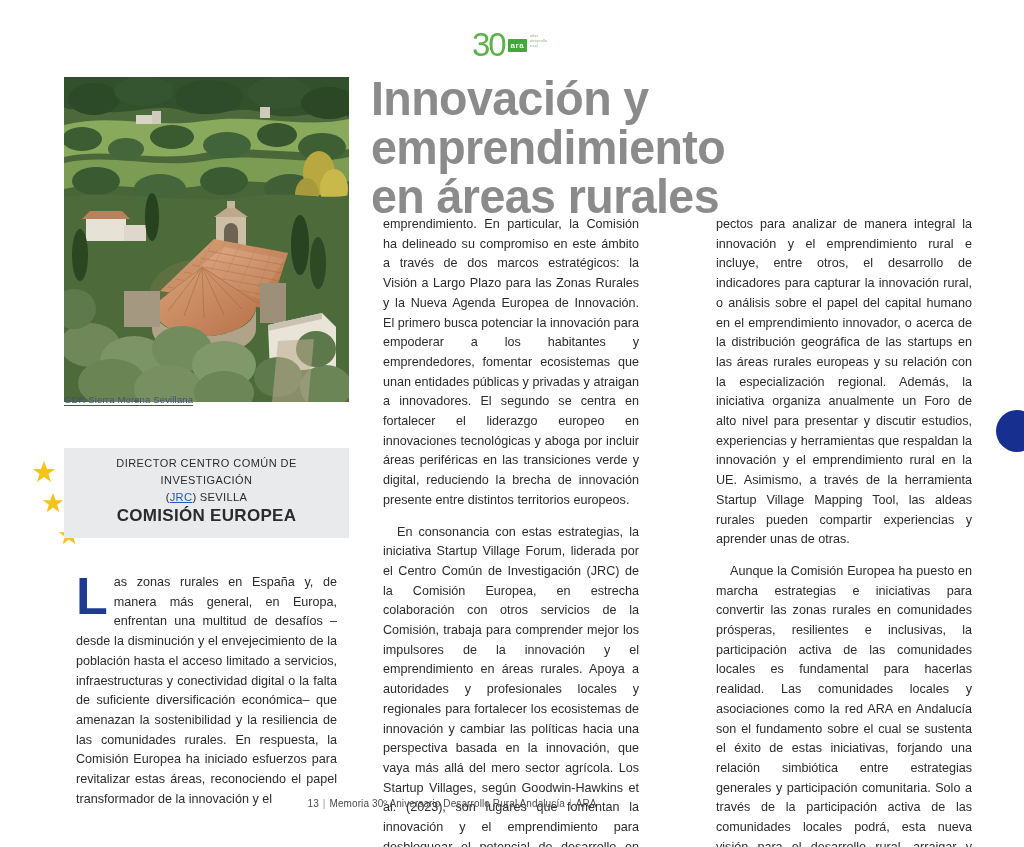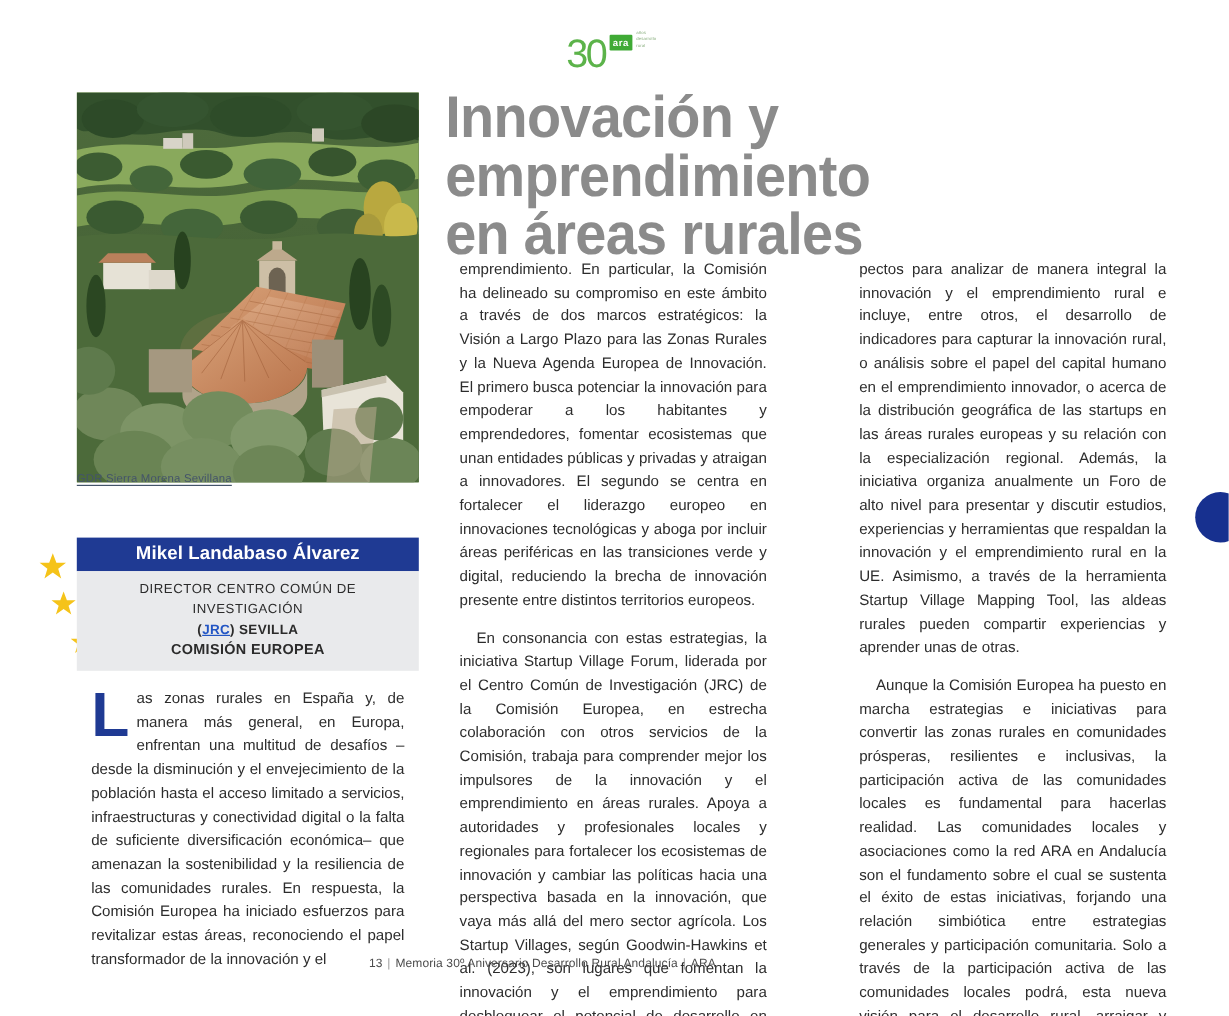--- a/index.html
+++ b/index.html
@@ -26,21 +26,21 @@
     left: 0;
     top: 22px;
     width: 1024px;
     height: 44px;
     display: flex;
     align-items: center;
     justify-content: center;
   }
   .logo-30 {
     display: flex;
-    align-items: center;
+    align-items: flex-end;
     gap: 3px;
   }
   .logo-num {
     font-family: "Liberation Sans", sans-serif;
     font-size: 33px;
     font-weight: 400;
     letter-spacing: -2px;
     color: #5cb34a;
     line-height: 1;
   }
@@ -122,31 +122,31 @@
     color: #2b2b2b;
   }
   .author-role {
     font-size: 11px;
     font-weight: 400;
     letter-spacing: 0.45px;
     line-height: 1.5;
   }
   .author-org {
     font-size: 11.2px;
-    font-weight: 700;
+    font-weight: 400;
     letter-spacing: 0.3px;
     line-height: 1.35;
     margin-top: 2px;
   }
   .author-org .jrc {
     color: #2255c4;
     text-decoration: underline;
   }
   .author-org2 {
-    font-size: 12px;
+    font-size: 17px;
     font-weight: 700;
     letter-spacing: 0.3px;
     line-height: 1.35;
   }
 
   
   .stars { position: absolute; left: 28px; top: 460px; width: 50px; height: 92px; }
   .star {
     position: absolute;
     width: 22px;
@@ -386,21 +386,20 @@
         </svg>
     </span>
     <span class="star star-3">
       <svg viewBox="0 0 24 24">
           <polygon fill="#f5c319" points="12,1 15,9 23,9 16.5,14 19,22 12,17 5,22 7.5,14 1,9 9,9"></polygon>
         </svg>
     </span>
   </div>
 
   <div class="author-box">
-    <div class="author-name">Mikel Landabaso Álvarez</div>
     <div class="author-meta">
       <div class="author-role">DIRECTOR CENTRO COMÚN DE INVESTIGACIÓN</div>
       <div class="author-org"><span>(</span><span class="jrc">JRC</span><span>) SEVILLA</span></div>
       <div class="author-org2">COMISIÓN EUROPEA</div>
     </div>
   </div>
 
   <div class="title">
     <span class="l1">Innovación  y emprendimiento</span>
     <span class="l2">en áreas rurales</span>

